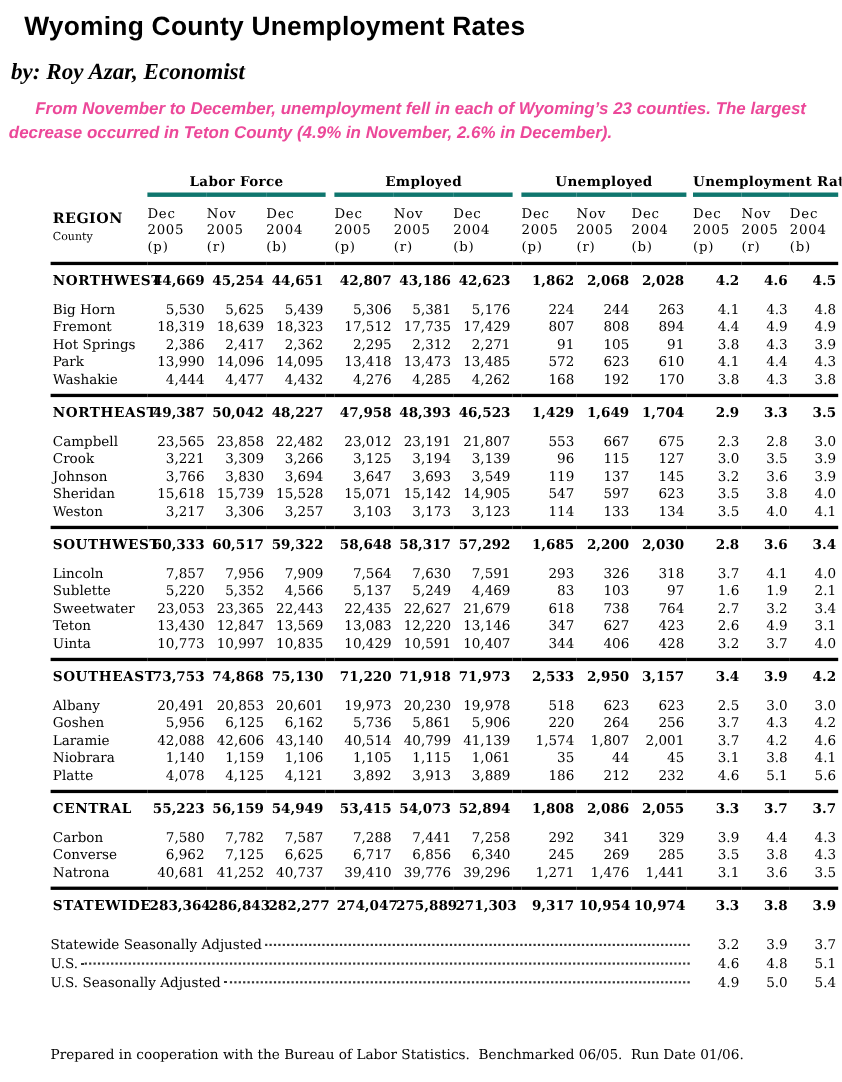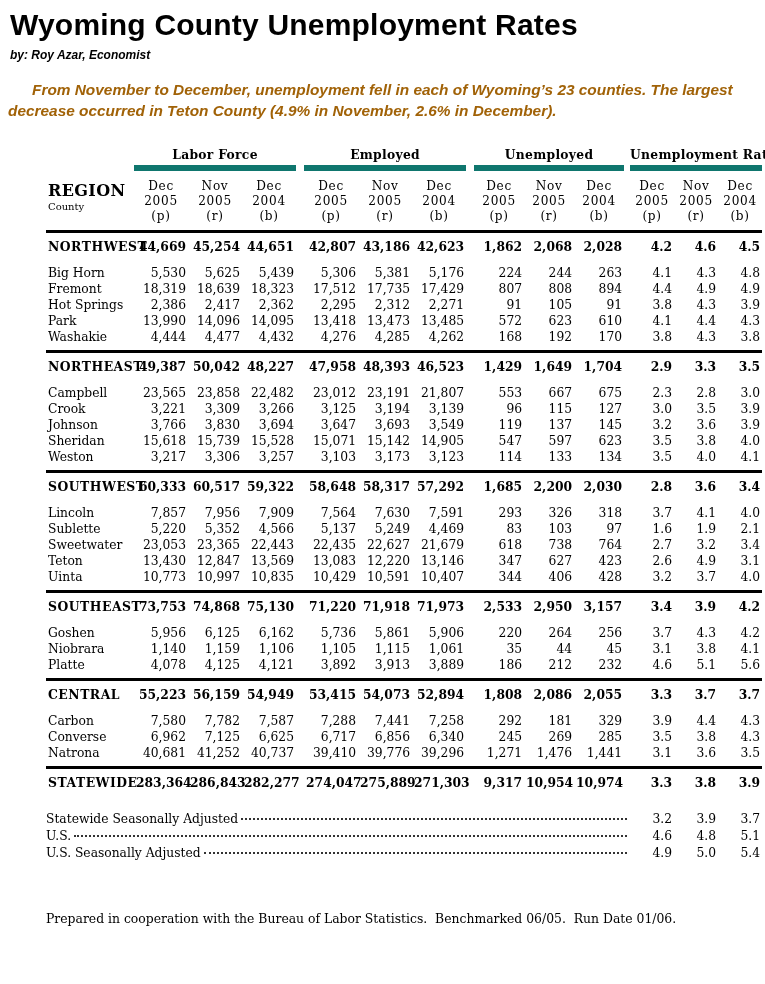--- a/index.html
+++ b/index.html
@@ -8,40 +8,40 @@
     background: #ffffff;
     overflow: hidden;
     font-family: "DejaVu Serif", serif;
     color: #000;
   }
   .page { padding: 6px 14px 0 8px; }
 
   .title {
     font-family: "Liberation Sans", sans-serif;
     font-weight: 700;
-    font-size: 30px;
+    font-size: 24px;
     line-height: 30px;
-    margin: 4px 0 0 2px;
+    margin: 4px 0 0 14px;
     letter-spacing: 0.2px;
   }
   .byline {
-    font-family: Liberation Sans, sans-serif;
+    font-family: Liberation Serif, serif;
     font-weight: 700;
     font-style: italic;
-    font-size: 12px;
+    font-size: 21px;
     line-height: 23px;
-    margin: 4px 0 0 2px;
+    margin: 14px 0 0 2px;
   }
   .intro {
     font-family: "Liberation Sans", sans-serif;
     font-weight: 700;
     font-style: italic;
     font-size: 15.4px;
     line-height: 21px;
-    color: #a16207;
+    color: #ec4899;
     margin: 12px 2px 0 0;
     text-indent: 24px;
   }
 
   .table-wrap { margin: 26px 0 0 38px; }
   table {
     border-collapse: collapse;
     table-layout: fixed;
     width: 716px;
     font-size: 12.3px;
@@ -54,33 +54,33 @@
   col.c-sp2   { width: 6px; }
 
   th, td { padding: 0; font-weight: normal; }
   th.grp {
     font-weight: 700;
     text-align: center;
     font-size: 12.3px;
     letter-spacing: 0.3px;
     line-height: 15px;
     padding-bottom: 3px;
-    border-bottom: 6px solid #0f766e;
+    border-bottom: 4px solid #0f766e;
     white-space: nowrap;
   }
   tr.sub th { vertical-align: middle; }
   th.sub {
-    text-align: center;
+    text-align: left;
     font-size: 12.1px;
     line-height: 15px;
     padding: 8px 0 6px;
     letter-spacing: 0.7px;
   }
   th.rowhead { text-align: left; padding-left: 2px; line-height: 16px; }
-  th.rowhead .l1 { font-weight: 700; font-size: 16px; letter-spacing: 0.4px; }
+  th.rowhead .l1 { font-weight: 700; font-size: 13px; letter-spacing: 0.4px; }
   th.rowhead .l2 { font-size: 10px; }
 
   td.num { text-align: right; padding: 1px 2px; line-height: 14px; }
   td.name { text-align: left; padding-left: 2px; }
 
   tr.region td {
     font-weight: 700;
     border-top: 3px solid #000;
     padding-top: 6px;
     padding-bottom: 5px;
@@ -569,36 +569,72 @@
             <td class="num">3,157</td>
             <td class="sp"></td>
             <td class="num">3.4</td>
             <td class="num">3.9</td>
             <td class="num">4.2</td>
           </tr>
           <tr class="gaprow">
             <td colspan="16"></td>
           </tr>
           <tr class="county">
+            <td class="name">Albany</td>
+            <td class="num">20,491</td>
+            <td class="num">20,853</td>
+            <td class="num">20,601</td>
+            <td class="sp"></td>
+            <td class="num">19,973</td>
+            <td class="num">20,230</td>
+            <td class="num">19,978</td>
+            <td class="sp"></td>
+            <td class="num">518</td>
+            <td class="num">623</td>
+            <td class="num">623</td>
+            <td class="sp"></td>
+            <td class="num">2.5</td>
+            <td class="num">3.0</td>
+            <td class="num">3.0</td>
+          </tr>
+          <tr class="county">
             <td class="name">Goshen</td>
             <td class="num">5,956</td>
             <td class="num">6,125</td>
             <td class="num">6,162</td>
             <td class="sp"></td>
             <td class="num">5,736</td>
             <td class="num">5,861</td>
             <td class="num">5,906</td>
             <td class="sp"></td>
             <td class="num">220</td>
             <td class="num">264</td>
             <td class="num">256</td>
             <td class="sp"></td>
             <td class="num">3.7</td>
             <td class="num">4.3</td>
             <td class="num">4.2</td>
+          </tr>
+          <tr class="county">
+            <td class="name">Laramie</td>
+            <td class="num">42,088</td>
+            <td class="num">42,606</td>
+            <td class="num">43,140</td>
+            <td class="sp"></td>
+            <td class="num">40,514</td>
+            <td class="num">40,799</td>
+            <td class="num">41,139</td>
+            <td class="sp"></td>
+            <td class="num">1,574</td>
+            <td class="num">1,807</td>
+            <td class="num">2,001</td>
+            <td class="sp"></td>
+            <td class="num">3.7</td>
+            <td class="num">4.2</td>
+            <td class="num">4.6</td>
           </tr>
           <tr class="county">
             <td class="name">Niobrara</td>
             <td class="num">1,140</td>
             <td class="num">1,159</td>
             <td class="num">1,106</td>
             <td class="sp"></td>
             <td class="num">1,105</td>
             <td class="num">1,115</td>
             <td class="num">1,061</td>
@@ -656,21 +692,21 @@
             <td class="name">Carbon</td>
             <td class="num">7,580</td>
             <td class="num">7,782</td>
             <td class="num">7,587</td>
             <td class="sp"></td>
             <td class="num">7,288</td>
             <td class="num">7,441</td>
             <td class="num">7,258</td>
             <td class="sp"></td>
             <td class="num">292</td>
-            <td class="num">181</td>
+            <td class="num">341</td>
             <td class="num">329</td>
             <td class="sp"></td>
             <td class="num">3.9</td>
             <td class="num">4.4</td>
             <td class="num">4.3</td>
           </tr>
           <tr class="county">
             <td class="name">Converse</td>
             <td class="num">6,962</td>
             <td class="num">7,125</td>

